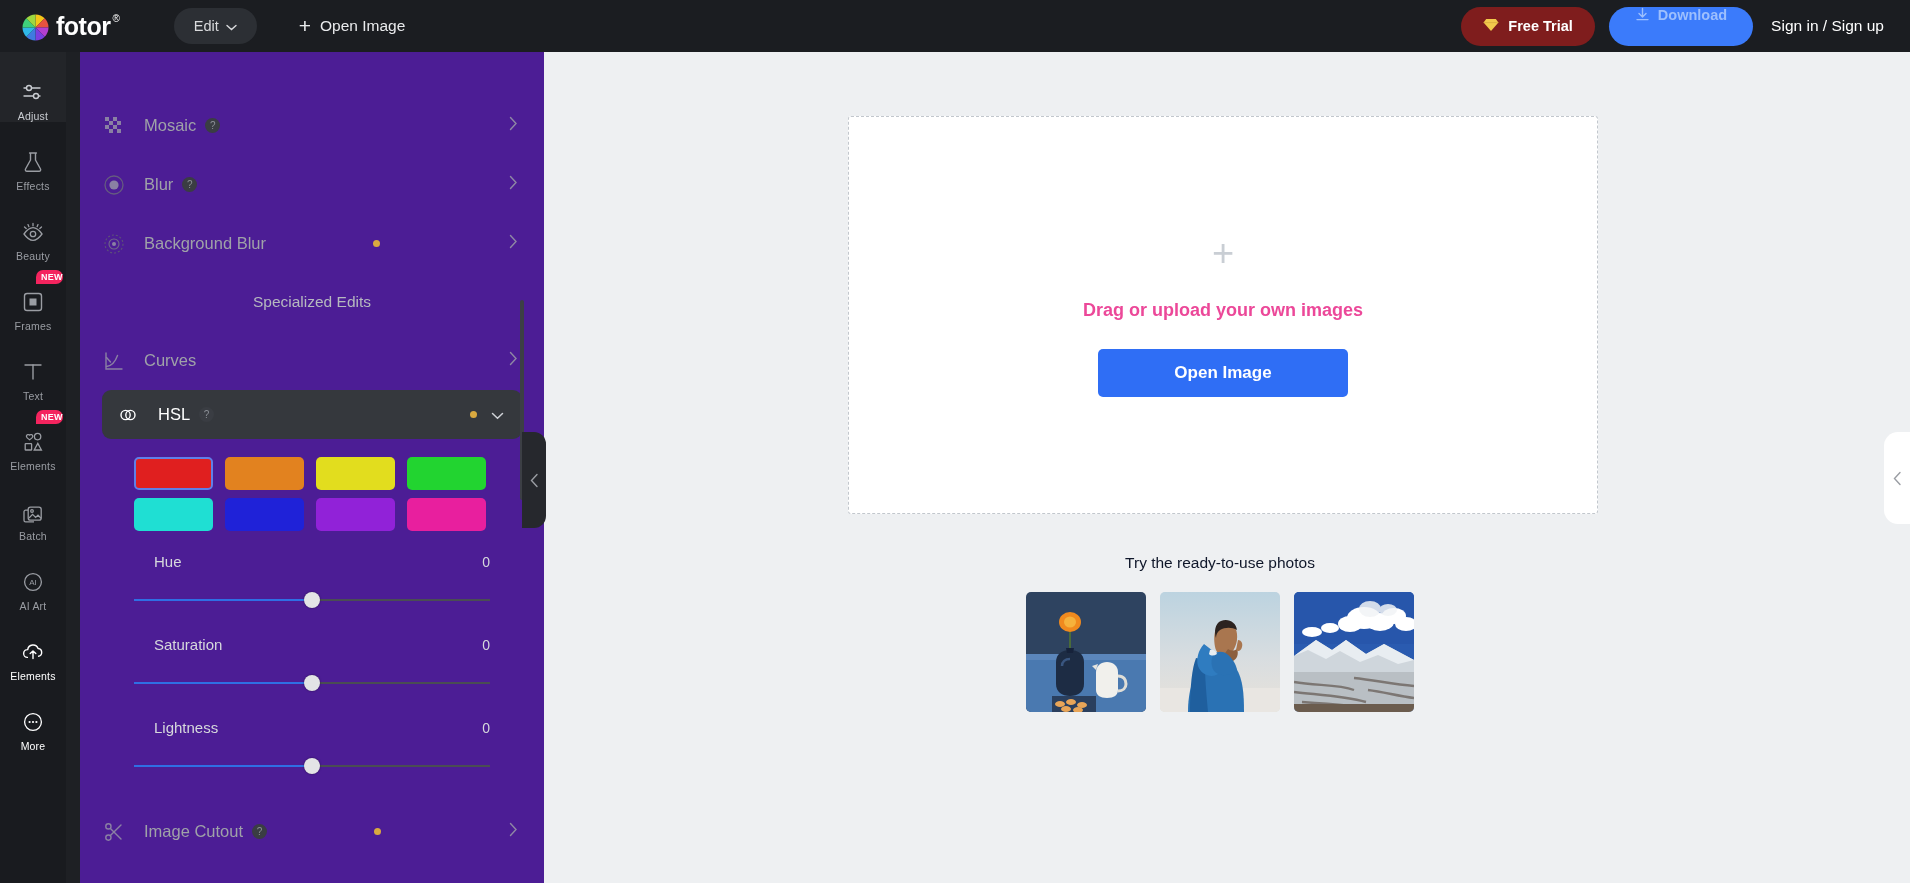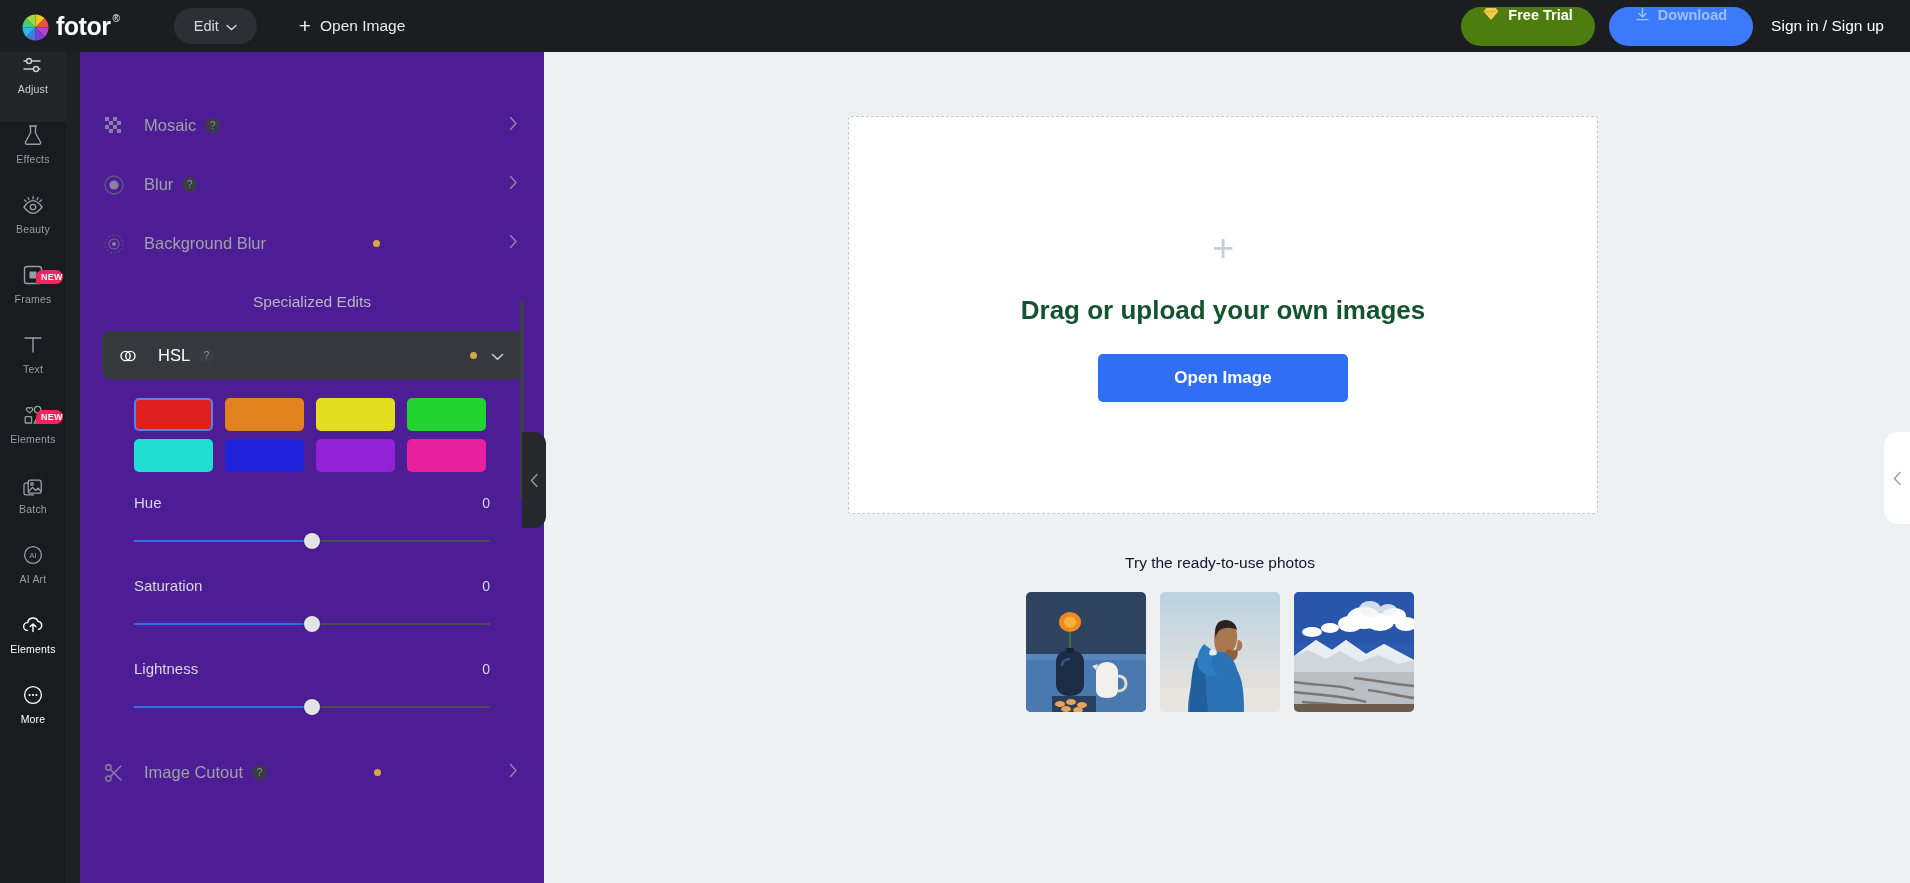--- a/index.html
+++ b/index.html
@@ -35,39 +35,39 @@
     display: flex; align-items: center; gap: 7px; cursor: pointer;
   }
   .open-image-top {
     margin-left: 42px; color: #e9eaec; font-size: 15.5px;
     display: flex; align-items: center; gap: 9px; cursor: pointer;
   }
   .plus-glyph { font-size: 21px; font-weight: 300; line-height: 16px; }
 
   .topright { margin-left: auto; display: flex; align-items: center; margin-right: 22px; gap: 14px; }
   .free-trial {
-    height: 39px; padding: 0 22px; border-radius: 20px; background: #4d7c0f;
+    height: 39px; padding: 0 22px; border-radius: 20px; background: #7f1d1d;
     color: #fff; font-size: 14.5px; font-weight: bold;
-    display: flex; gap: 9px; cursor: pointer;
+    display: flex; align-items: center; gap: 9px; cursor: pointer;
   }
   .download-btn {
     height: 39px; padding: 0 26px; border-radius: 20px; background: #3b7bfb;
     color: #9dbffd; font-size: 14.5px; font-weight: bold;
     display: flex; gap: 8px; cursor: pointer;
   }
   .signin { color: #fff; font-size: 15.5px; cursor: pointer; padding: 0 4px; }
 
   
   .rail {
     position: absolute; left: 0; top: 52px; width: 66px; height: 831px;
     background: #191b1f; z-index: 20;
   }
   .rail-item {
     position: relative; height: 70px; width: 66px;
-    display: flex; flex-direction: column; align-items: center; justify-content: flex-start;
+    display: flex; flex-direction: column; align-items: center; justify-content: flex-end;
     gap: 5px; cursor: pointer; color: #9a9da3;
   }
   .rail-item.active { background: #232529; color: #c9ccd1; }
   .rail-item.bright { color: #ffffff; }
   .rail-label { font-size: 10.5px; letter-spacing: .2px; }
   .rail-icon { width: 26px; height: 26px; display: block; }
   .new-badge {
     position: absolute; top: 8px; left: 36px;
     background: #f4245e; color: #fff; font-size: 9px; font-weight: bold;
     padding: 2px 0 2px 5px; border-radius: 8px 8px 8px 0; letter-spacing: .3px;
@@ -105,21 +105,21 @@
 
   .swatch-grid {
     display: grid; grid-template-columns: repeat(4, 79px); gap: 8px 12px;
     padding: 18px 0 0 54px;
   }
   .swatch { height: 33px; border-radius: 5px; cursor: pointer; border: 2px solid transparent; }
   .swatch.sel { border-color: #5f7fe8; }
 
   .slider-block { padding: 0 54px 0 54px; margin-top: 22px; }
   .slider-head { display: flex; align-items: center; justify-content: space-between; }
-  .slider-name { color: #d6d8dc; font-size: 15px; }
+  .slider-name { color: #d6d8dc; font-size: 15px; margin-left: 20px; }
   .slider-val { color: #d6d8dc; font-size: 14px; }
   .track-wrap { position: relative; height: 28px; margin-top: 16px; }
   .track {
     position: absolute; top: 13px; left: 0; right: 0; height: 2px; background: #4a4d53;
   }
   .track-fill { position: absolute; top: 13px; left: 0; height: 2px; background: #2f6fe4; }
   .thumb {
     position: absolute; top: 6px; width: 16px; height: 16px; border-radius: 50%;
     background: #e3e4e6; box-shadow: 0 0 2px rgba(0,0,0,.5); cursor: pointer;
   }
@@ -136,21 +136,21 @@
   .canvas {
     position: absolute; left: 530px; top: 52px; width: 1380px; height: 831px;
     background: #eef0f2; z-index: 5;
   }
   .dropzone {
     position: absolute; left: 318px; top: 64px; width: 750px; height: 398px;
     background: #ffffff; border: 1.5px dashed #c2c7cd; border-radius: 3px;
     display: flex; flex-direction: column; align-items: center; justify-content: center;
   }
   .dz-plus { color: #c9ced4; font-size: 38px; font-weight: 200; line-height: 38px; margin-bottom: 28px; }
-  .dz-title { color: #14532d; font-size: 26px; font-weight: bold; }
+  .dz-title { color: #ec4899; font-size: 18px; font-weight: bold; }
   .open-image-btn {
     margin-top: 28px; width: 250px; height: 48px; border-radius: 5px;
     background: #2f6ef5; color: #fff; font-size: 17px; font-weight: bold;
     display: flex; align-items: center; justify-content: center; cursor: pointer;
   }
   .ready-title {
     position: absolute; left: 0; right: 0; top: 502px; text-align: center;
     color: #0f172a; font-size: 15.5px;
   }
   .thumbs { position: absolute; left: 0; right: 0; top: 540px; display: flex; justify-content: center; gap: 14px; }
@@ -417,20 +417,37 @@
       <span class="pro-dot"></span>
       <span class="chev">
         <svg width="9" height="15" viewBox="0 0 9 15">
             <path d="M1.5 1.5L7 7.5l-5.5 6" stroke="#9fa2a8" stroke-width="1.4" fill="none" stroke-linecap="round"></path>
           </svg>
       </span>
     </div>
 
     <div class="section-title">Specialized Edits</div>
 
+    <div class="prow">
+      <span class="picon">
+        <svg width="24" height="24" viewBox="0 0 24 24">
+            <g stroke="#9fa2a8" stroke-width="1.4" fill="none" stroke-linecap="round">
+              <path d="M4 4v16h16"></path>
+              <path d="M4.5 17.5C9 17 13 13.5 15.5 6.5"></path>
+              <path d="M4.5 8.5L8.5 13"></path>
+            </g>
+          </svg>
+      </span>
+      <span>Curves</span>
+      <span class="chev">
+        <svg width="9" height="15" viewBox="0 0 9 15">
+            <path d="M1.5 1.5L7 7.5l-5.5 6" stroke="#9fa2a8" stroke-width="1.4" fill="none" stroke-linecap="round"></path>
+          </svg>
+      </span>
+    </div>
 
     <div class="prow selected">
       <span class="picon">
         <svg width="24" height="24" viewBox="0 0 24 24">
             <g stroke="#ffffff" stroke-width="1.4" fill="none">
               <circle cx="9.6" cy="12" r="4.6"></circle>
               <circle cx="14.4" cy="12" r="4.6"></circle>
             </g>
           </svg>
       </span>

